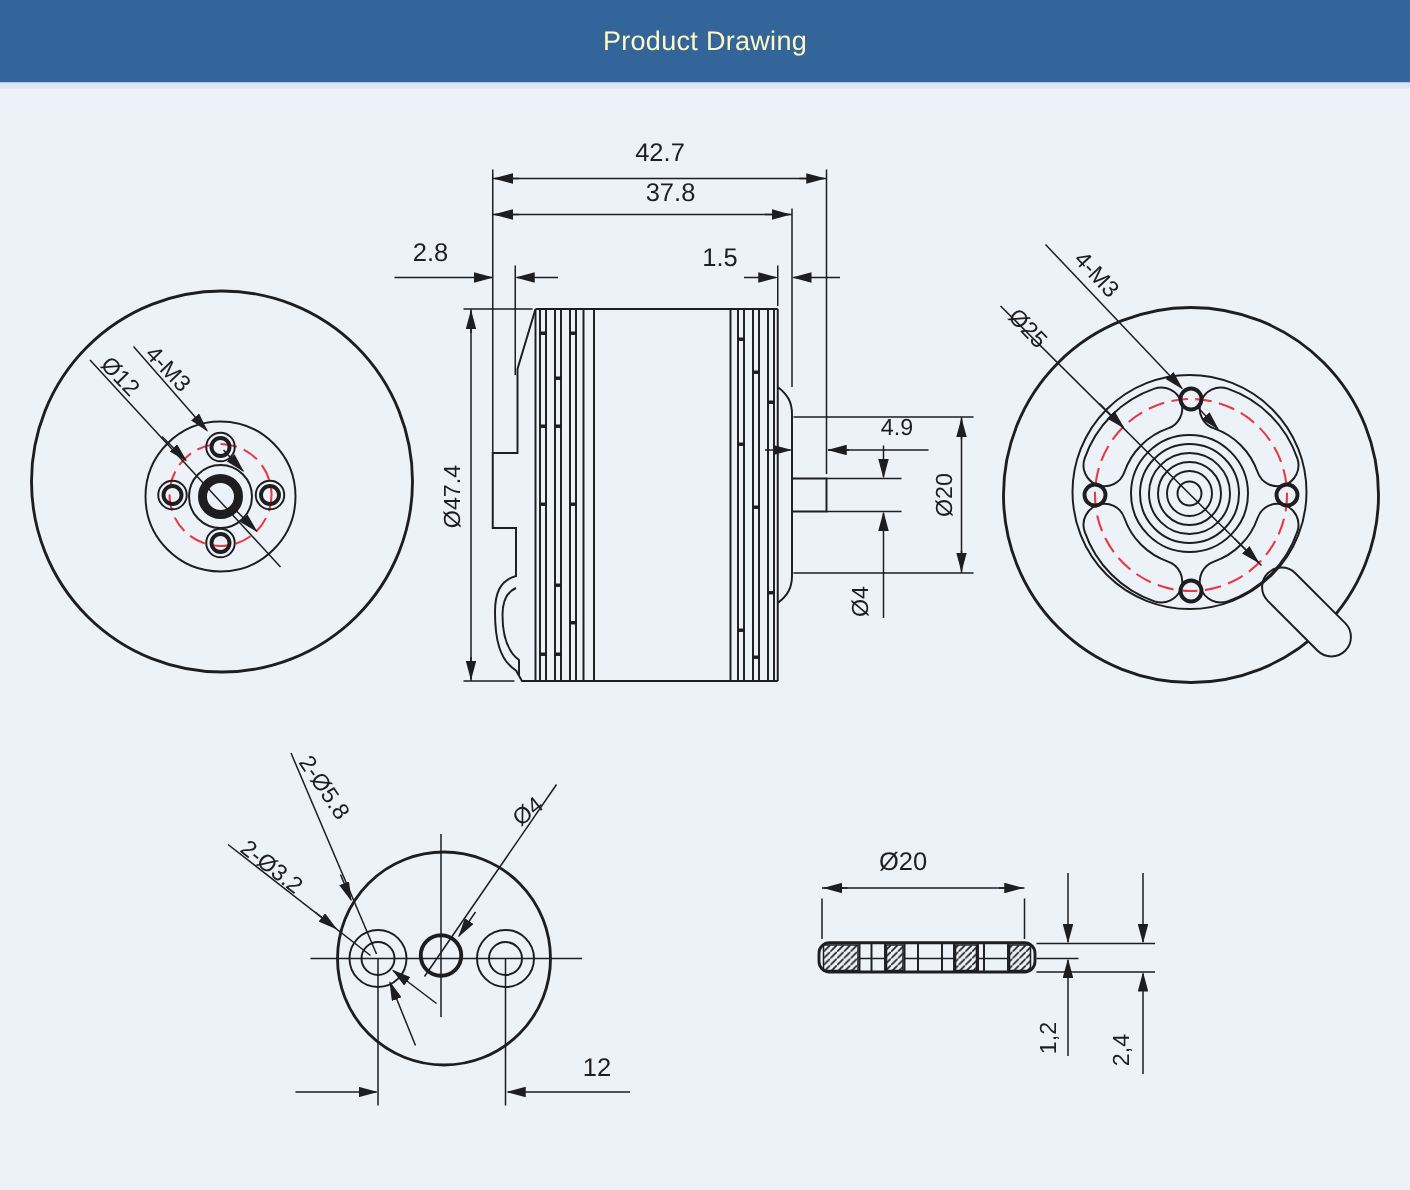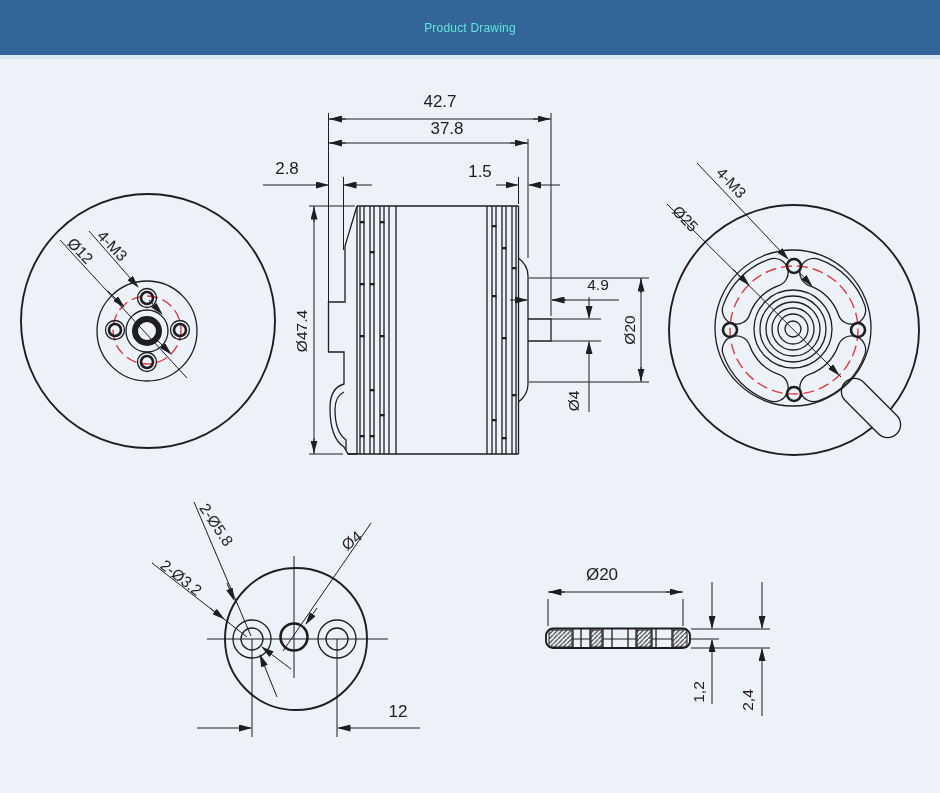--- a/index.html
+++ b/index.html
@@ -6,21 +6,21 @@
   body{
     width:940px;height:793px;position:relative;
     background:#edf1f8;
     font-family:"Liberation Sans", sans-serif;
     overflow:hidden;
   }
   .header{
     position:absolute;left:0;top:0;width:940px;height:55px;
     background:#33659a;display:flex;align-items:center;justify-content:center;
   }
-  .header-title{color:#5eead4;font-size:12px;letter-spacing:.2px;}
+  .header-title{color:#fef9c3;font-size:18px;letter-spacing:.2px;}
   .header-strip{position:absolute;left:0;top:55px;width:940px;height:4px;background:#dbe6f3;}
   .drawing{position:absolute;left:0;top:0;width:940px;height:793px;}
   
   .s  {stroke:#1e1e20;stroke-width:1.3;fill:none;}
   .s2 {stroke:#1e1e20;stroke-width:1.9;fill:none;}
   .sb {stroke:#1e1e20;stroke-width:2.6;fill:none;}
   .d  {stroke:#1e1e20;stroke-width:1;fill:none;}
   .red{stroke:#e63b40;stroke-width:1.4;fill:none;stroke-dasharray:11 5;}
   .hatch{fill:url(#hatchp);stroke:#1e1e20;stroke-width:1;}
   .mark{fill:#1e1e20;}

